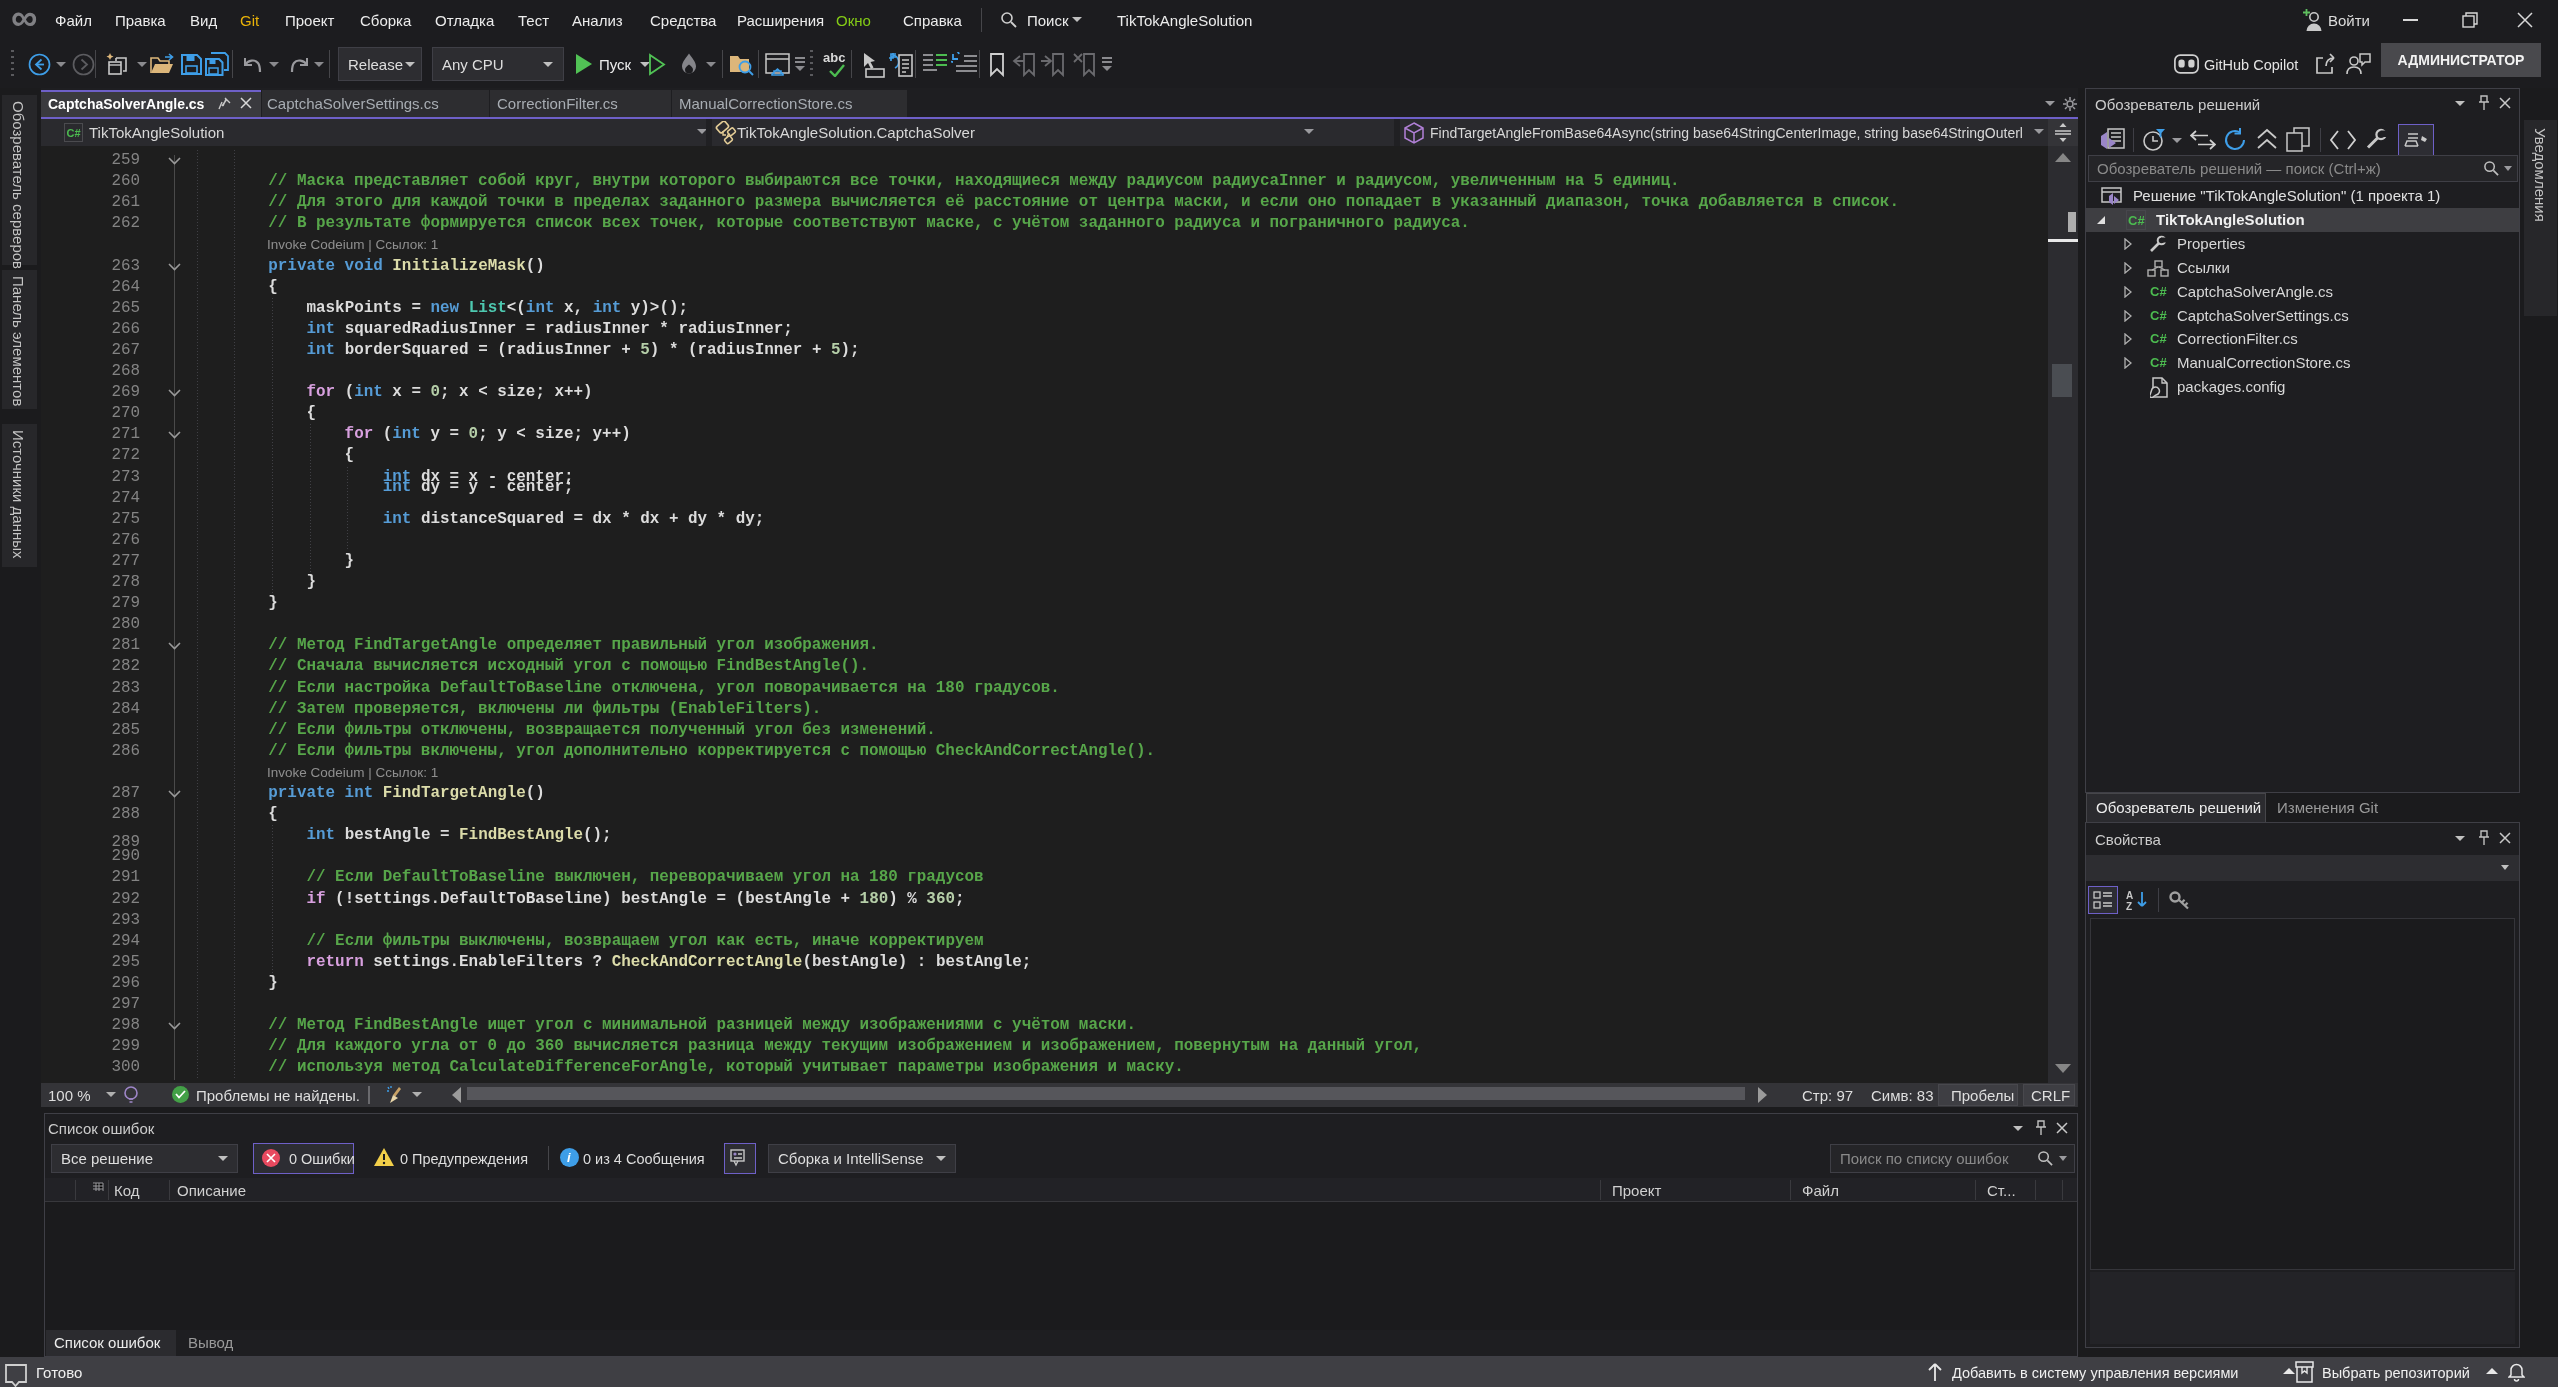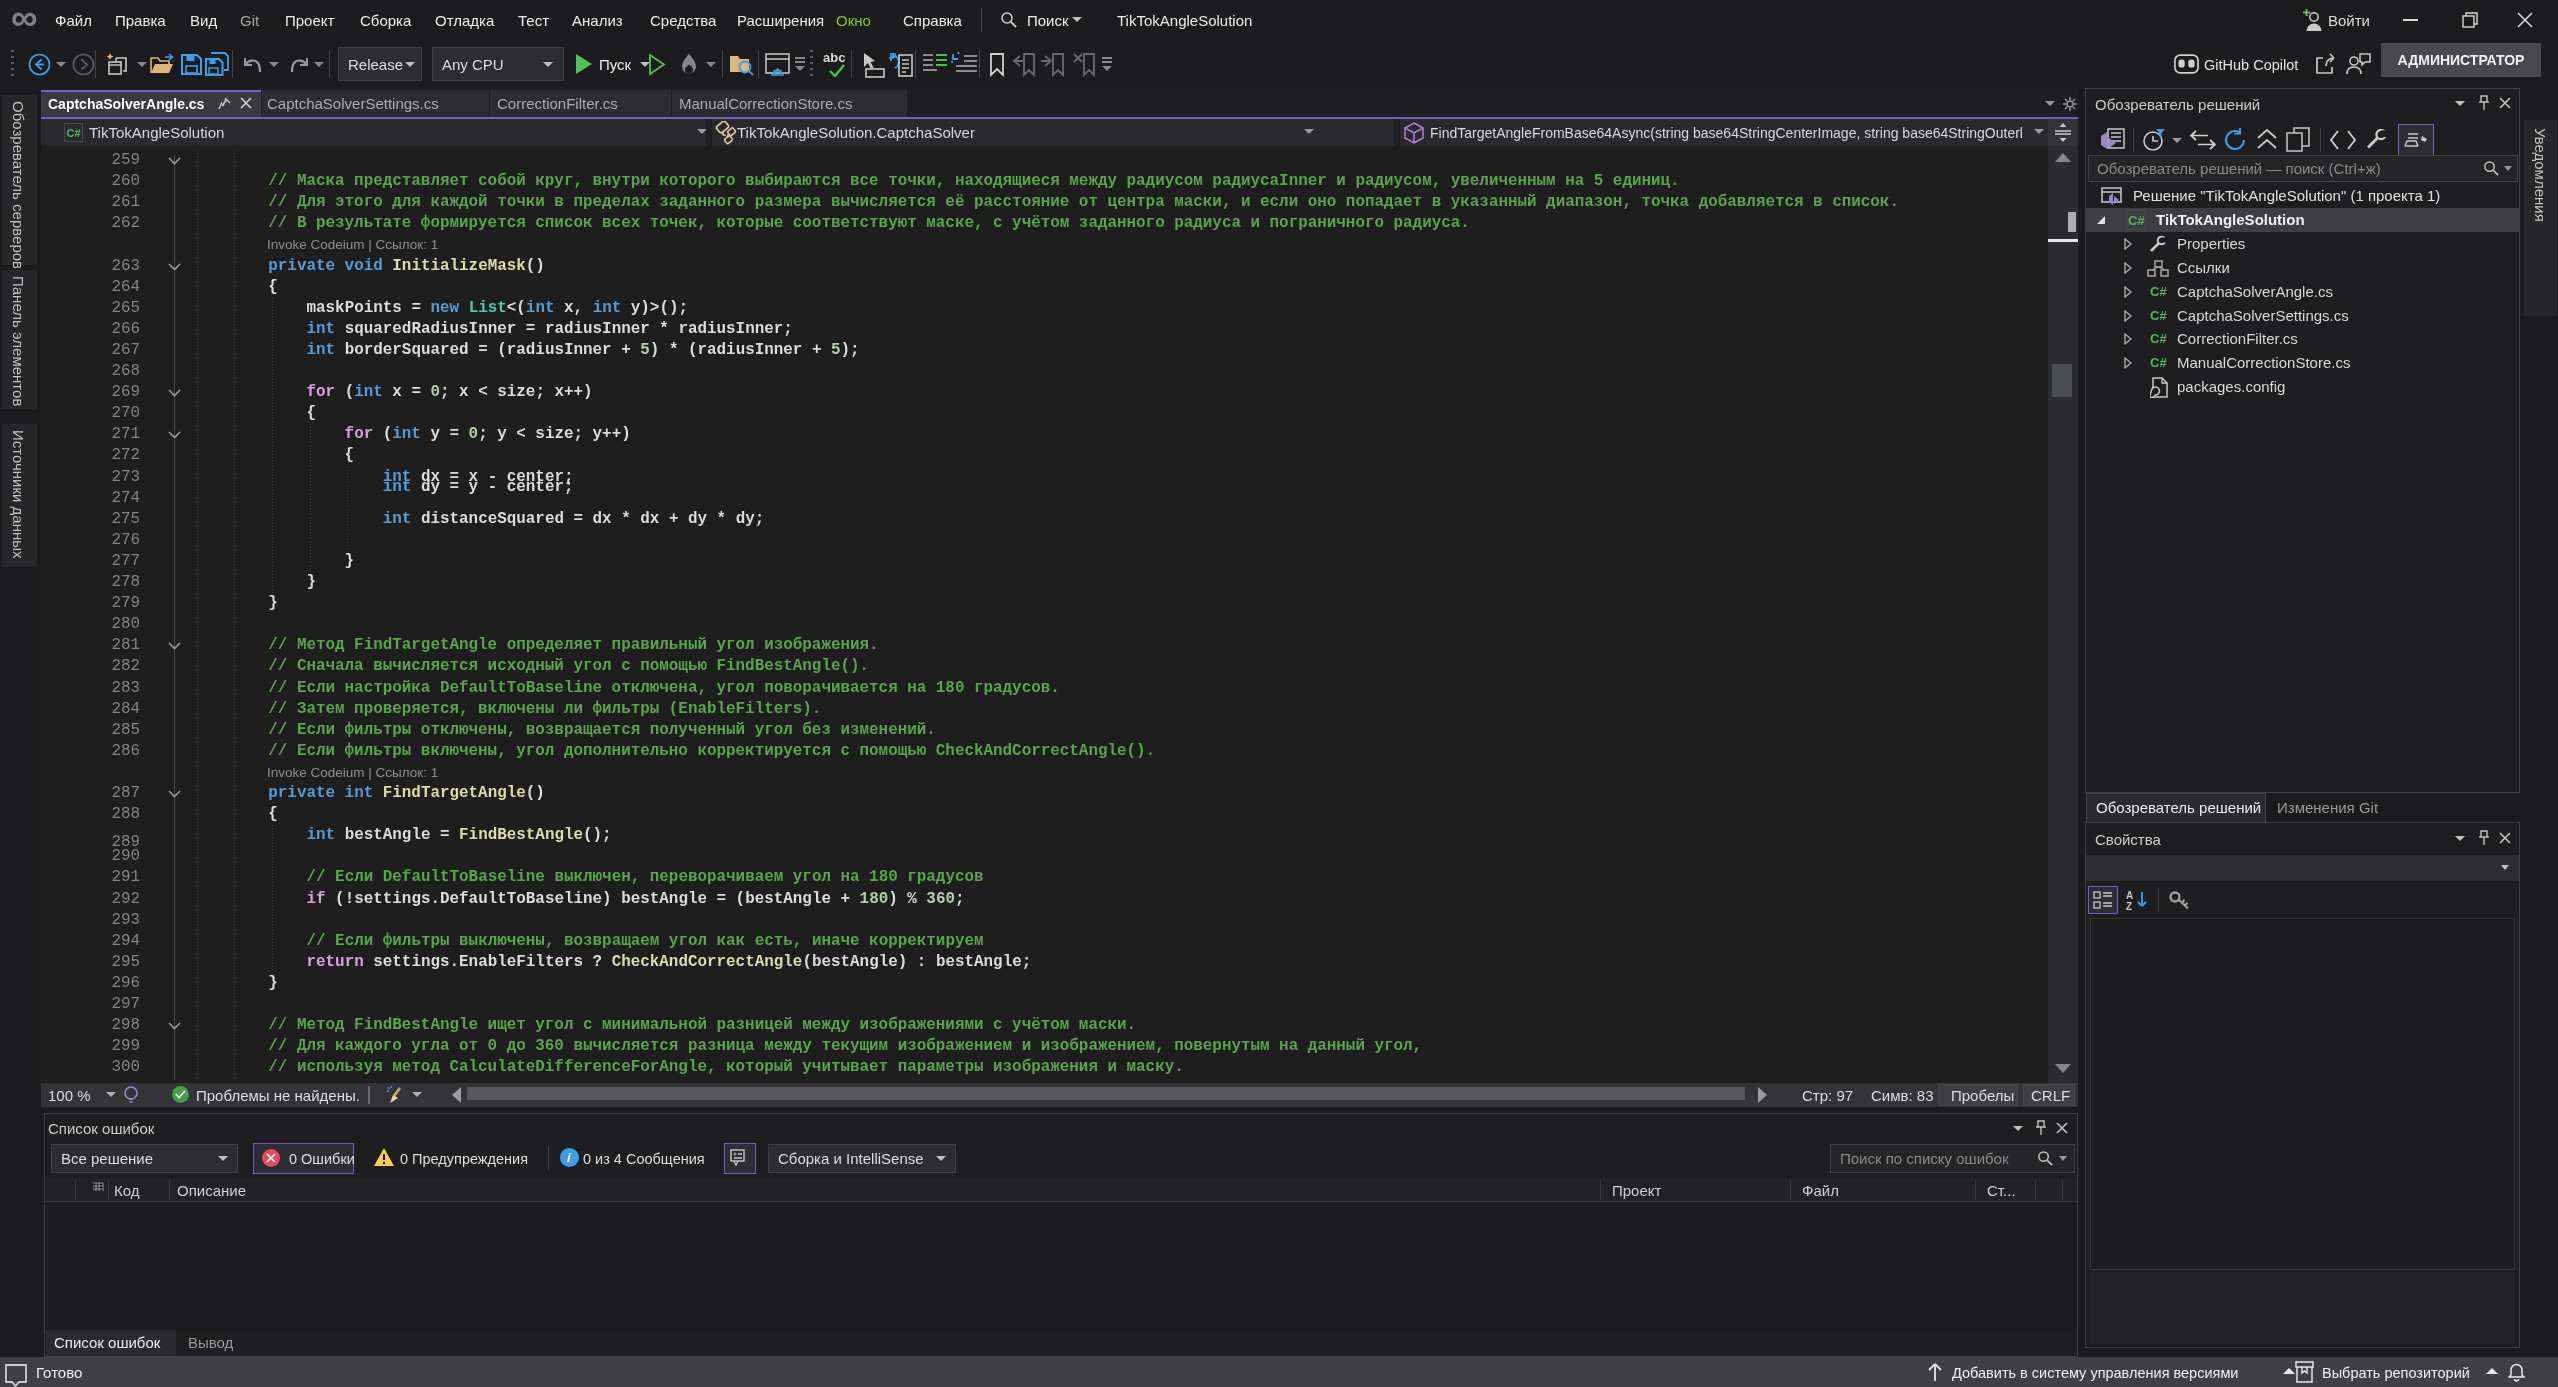--- a/index.html
+++ b/index.html
@@ -16,21 +16,21 @@
 .cl{position:absolute;left:267px;color:#8f8f8f;font-size:13.5px;font-weight:normal;font-family:"Liberation Sans",sans-serif;white-space:nowrap}
 .vtext{writing-mode:vertical-rl;white-space:nowrap;font-size:15px;color:#c4c4c4}
 .row{position:absolute;left:2085px;width:435px;height:24px;line-height:24px;font-size:15px;color:#d8d8d8;white-space:nowrap}
 .combo{background:#2d2d31;border:1px solid #3f3f46}
 </style></head><body>
 <div class="ab" style="left:0;top:0;width:2558px;height:40px;background:#1c1c1f"></div>
 <div class="ab" style="left:11px;top:-3px;font-size:37px;font-weight:bold;color:#808084">∞</div>
 <div class="ab t15" style="left:55px;top:12px;color:#ececec">Файл</div>
 <div class="ab t15" style="left:115px;top:12px;color:#ececec">Правка</div>
 <div class="ab t15" style="left:190px;top:12px;color:#ececec">Вид</div>
-<div class="ab t15" style="left:240px;top:12px;color:#a3a3a3">Git</div>
+<div class="ab t15" style="left:240px;top:12px;color:#eab308">Git</div>
 <div class="ab t15" style="left:285px;top:12px;color:#ececec">Проект</div>
 <div class="ab t15" style="left:360px;top:12px;color:#ececec">Сборка</div>
 <div class="ab t15" style="left:435px;top:12px;color:#ececec">Отладка</div>
 <div class="ab t15" style="left:518px;top:12px;color:#ececec">Тест</div>
 <div class="ab t15" style="left:572px;top:12px;color:#ececec">Анализ</div>
 <div class="ab t15" style="left:650px;top:12px;color:#ececec">Средства</div>
 <div class="ab t15" style="left:737px;top:12px;color:#ececec">Расширения</div>
 <div class="ab t15" style="left:836px;top:12px;color:#84cc16">Окно</div>
 <div class="ab t15" style="left:903px;top:12px;color:#ececec">Справка</div>
 <div class="ab sep" style="left:981px;top:8px;height:24px"></div>

